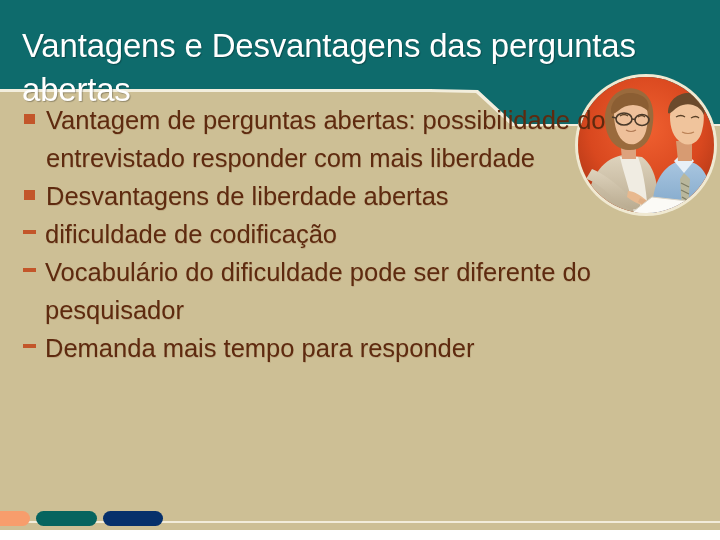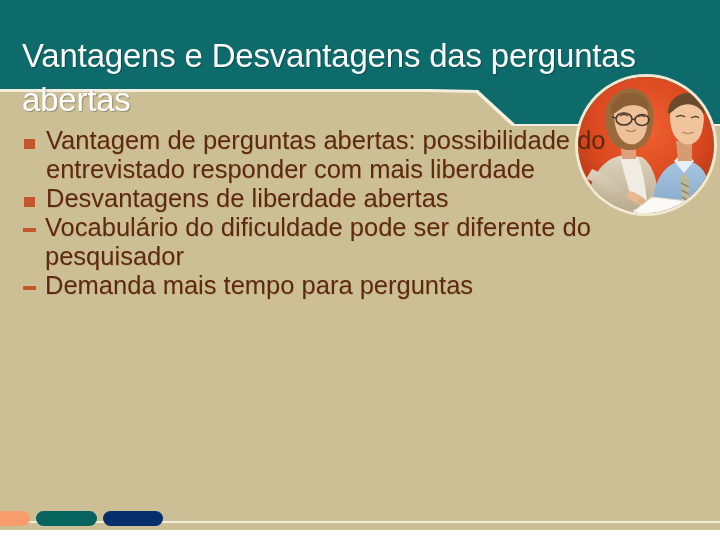--- a/index.html
+++ b/index.html
@@ -67,21 +67,21 @@
     height: 15px;
     border-radius: 8px;
   }
   .bar-orange { width: 38px; background: #f79d6c; }
   .bar-teal   { width: 61px; background: #06645f; }
   .bar-navy   { width: 60px; background: #06306b; }
 
   
   .title {
     position: absolute;
-    left: 22px; top: 12px;
+    left: 22px; top: 2px;
     width: 660px;
     color: #ffffff;
     font-size: 33px;
     line-height: 44px;
     font-weight: normal;
     letter-spacing: -0.2px;
     text-shadow: 1px 1px 1px rgba(0,0,0,0.28);
   }
 
   
@@ -91,25 +91,25 @@
     width: 136px; height: 136px;
     border-radius: 50%;
     overflow: hidden;
     box-shadow: 0 0 0 3px #f0e9d2;
   }
   .photo svg { display: block; }
 
   
   .content {
     position: absolute;
-    left: 22px; top: 126px;
+    left: 22px; top: 101px;
     width: 676px;
     color: #5e2a0f;
     font-size: 25.5px;
-    line-height: 29px;
+    line-height: 38px;
   }
   .item {
     display: flex;
     align-items: flex-start;
     margin-bottom: 0px;
   }
   .bullet-sq {
     flex: 0 0 auto;
     width: 11px;
     margin: 13px 11px 0 2px;
@@ -231,25 +231,29 @@
     <div class="item">
       <span class="bullet-sq"></span>
       <span class="item-text">Vantagem de perguntas abertas: possibilidade do entrevistado responder com mais liberdade</span>
     </div>
     <div class="item">
       <span class="bullet-sq"></span>
       <span class="item-text">Desvantagens de liberdade abertas</span>
     </div>
     <div class="item level2">
       <span class="bullet-dash"></span>
-      <span class="item-text">Vocabulário do dificuldade pode ser diferente do pesquisador</span>
+      <span class="item-text">dificuldade de codificação</span>
     </div>
     <div class="item level2">
       <span class="bullet-dash"></span>
-      <span class="item-text">Demanda mais tempo para perguntas</span>
+      <span class="item-text">Vocabulário do dificuldade pode ser diferente do pesquisador</span>
+    </div>
+    <div class="item level2">
+      <span class="bullet-dash"></span>
+      <span class="item-text">Demanda mais tempo para responder</span>
     </div>
   </div>
 
   <div class="footer-line"></div>
   <div class="bars">
     <span class="bar bar-orange"></span>
     <span class="bar bar-teal"></span>
     <span class="bar bar-navy"></span>
   </div>
   <div class="footer-strip"></div>

